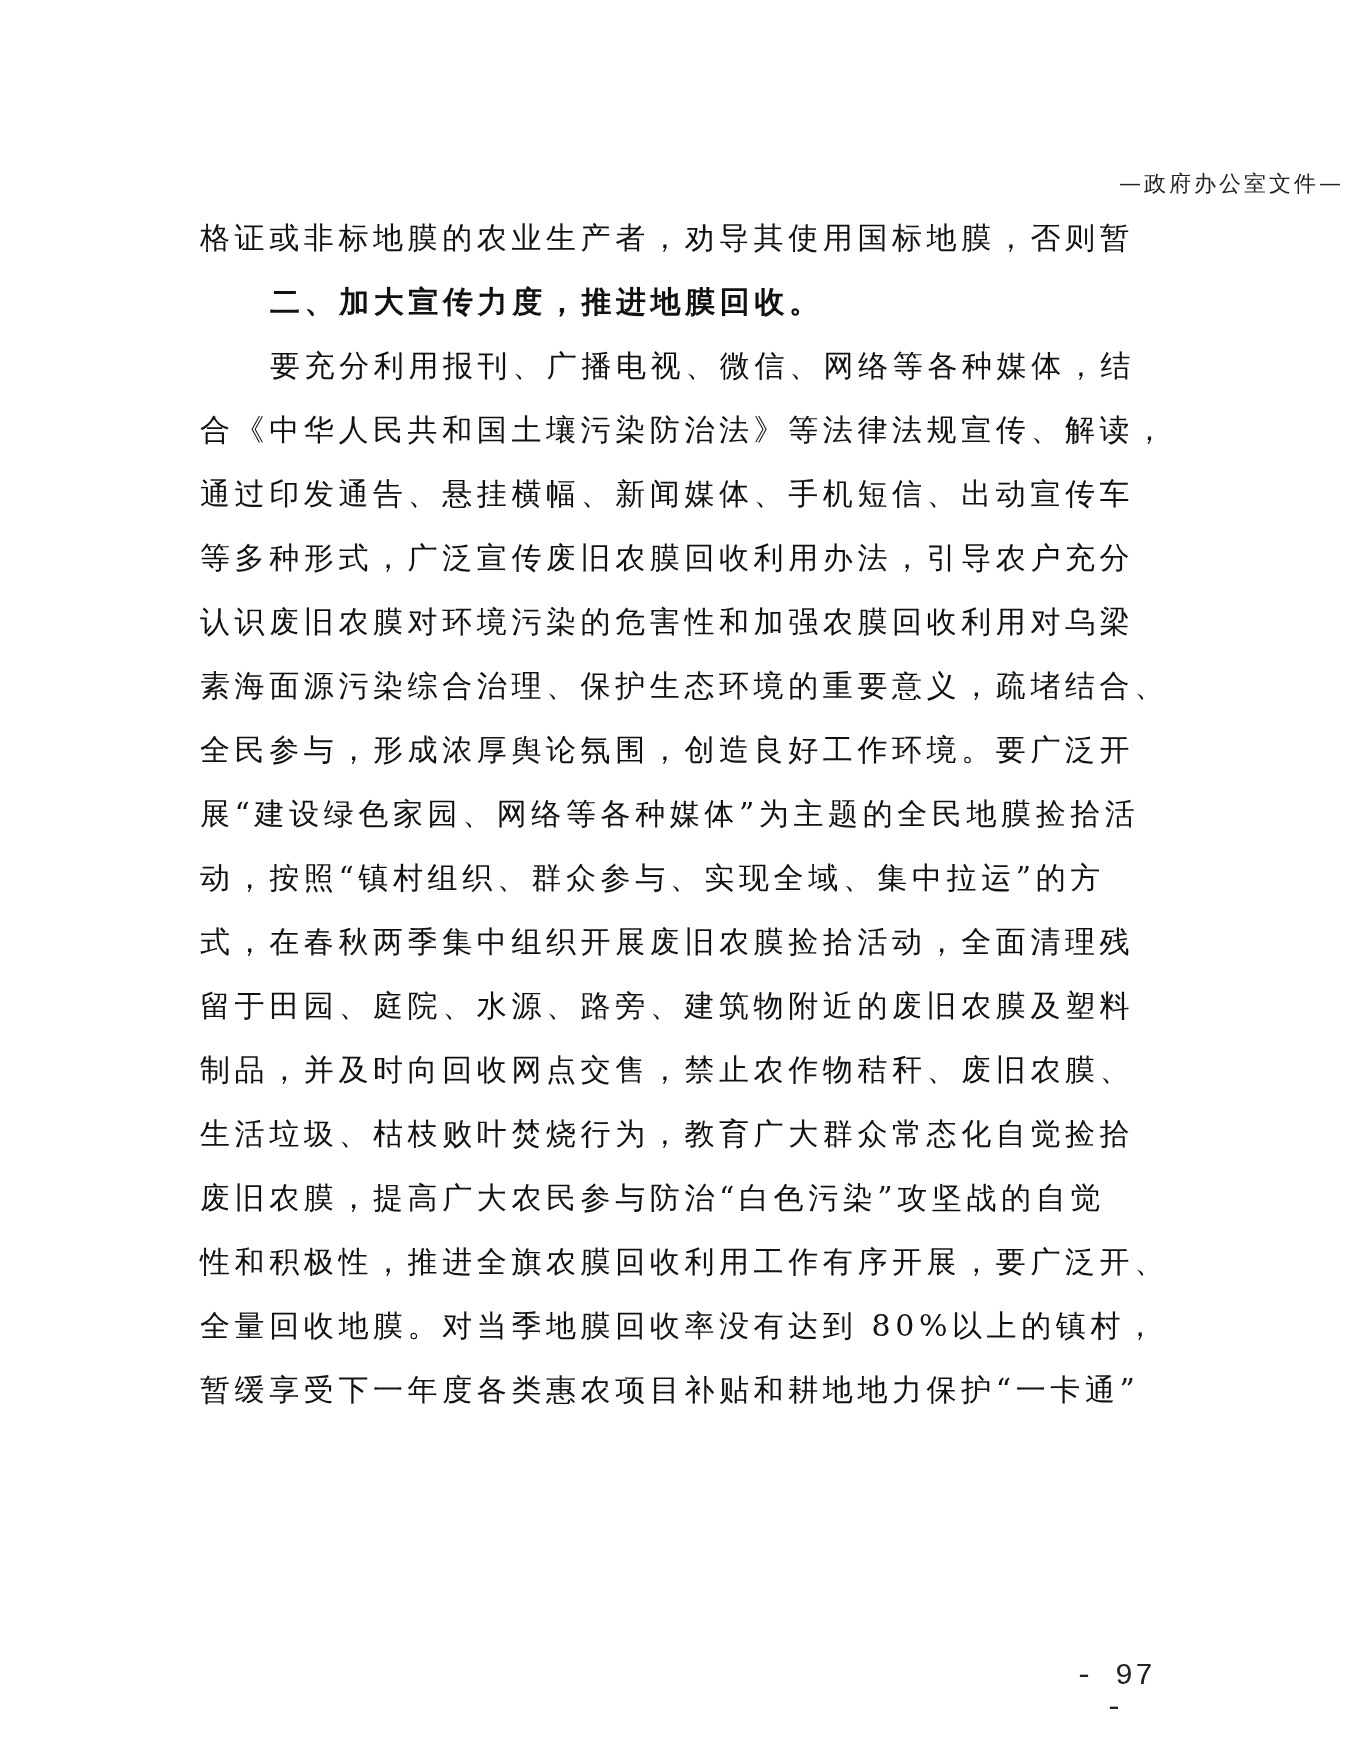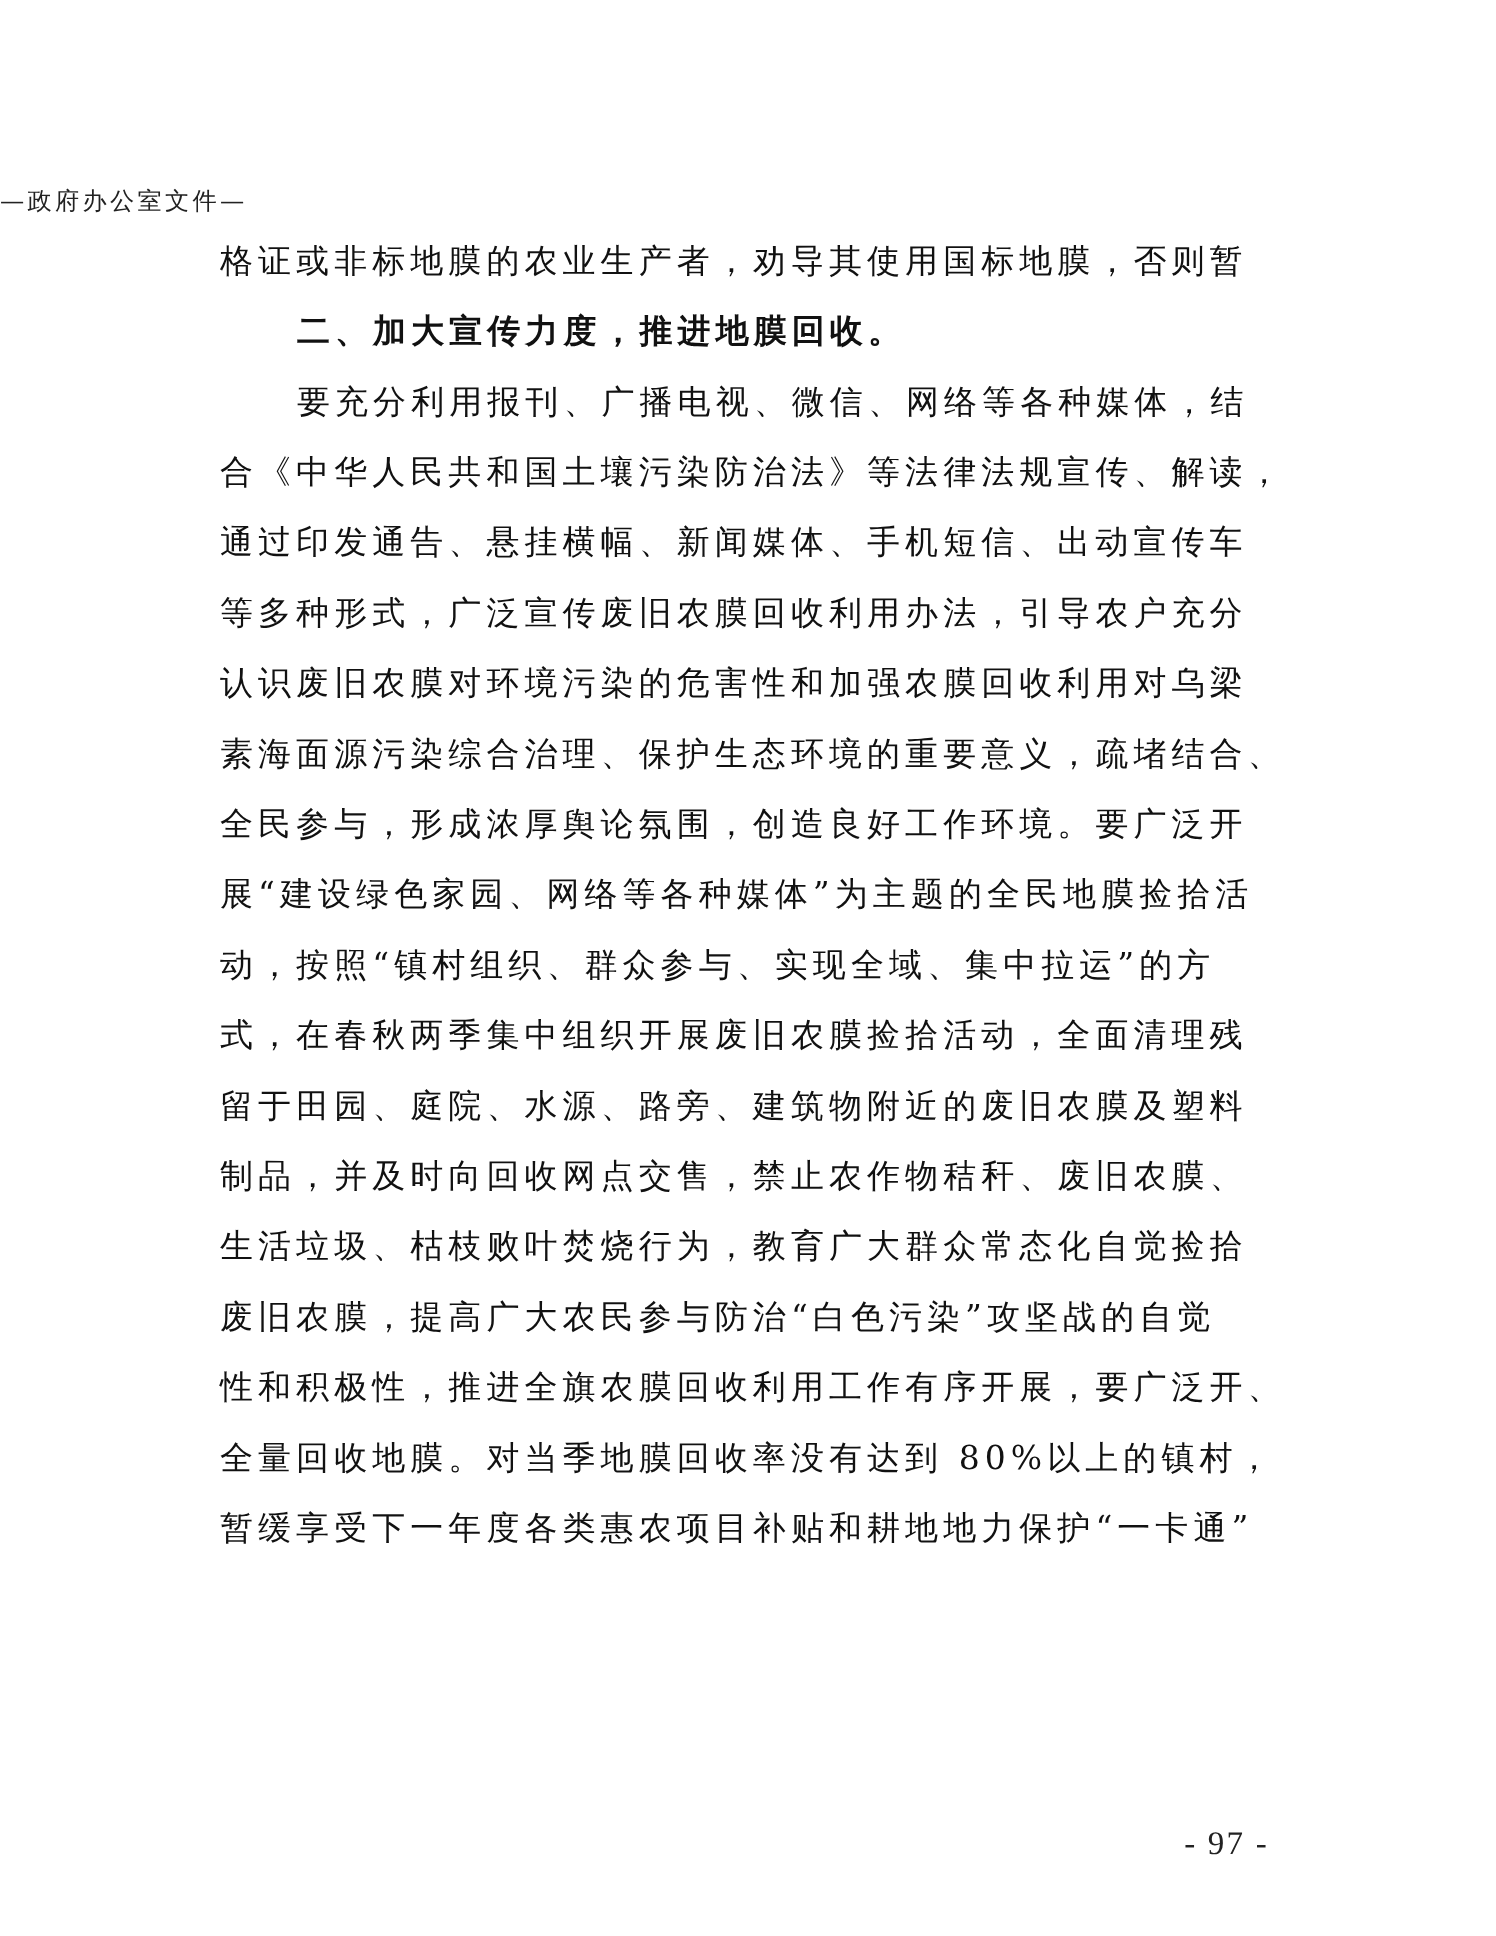--- a/index.html
+++ b/index.html
@@ -13,21 +13,21 @@
       position: relative;
       overflow: hidden;
       color: #111111;
       font-family: "DejaVu Serif", "Liberation Serif", serif;
     }
     .page-header {
       position: absolute;
       top: 170px;
       left: 0;
       width: 1344px;
-      text-align: left;
+      text-align: right;
       font-size: 22px;
       letter-spacing: 3px;
       line-height: 28px;
       color: #222;
     }
     .body-text {
       position: absolute;
       top: 206px;
       left: 200px;
       width: 980px;
@@ -49,21 +49,21 @@
       font-weight: bold;
     }
     .page-number {
       position: absolute;
       top: 1660px;
       left: 1060px;
       width: 110px;
       text-align: center;
       font-size: 30px;
       line-height: 32px;
-      font-family: Liberation Serif, serif;
+      font-family: Liberation Mono, monospace;
       letter-spacing: 2px;
       color: #222;
     }
   </style>
 </head>
 <body>
 
 <div class="page-header">—政府办公室文件—</div>
 
 <div class="body-text">

